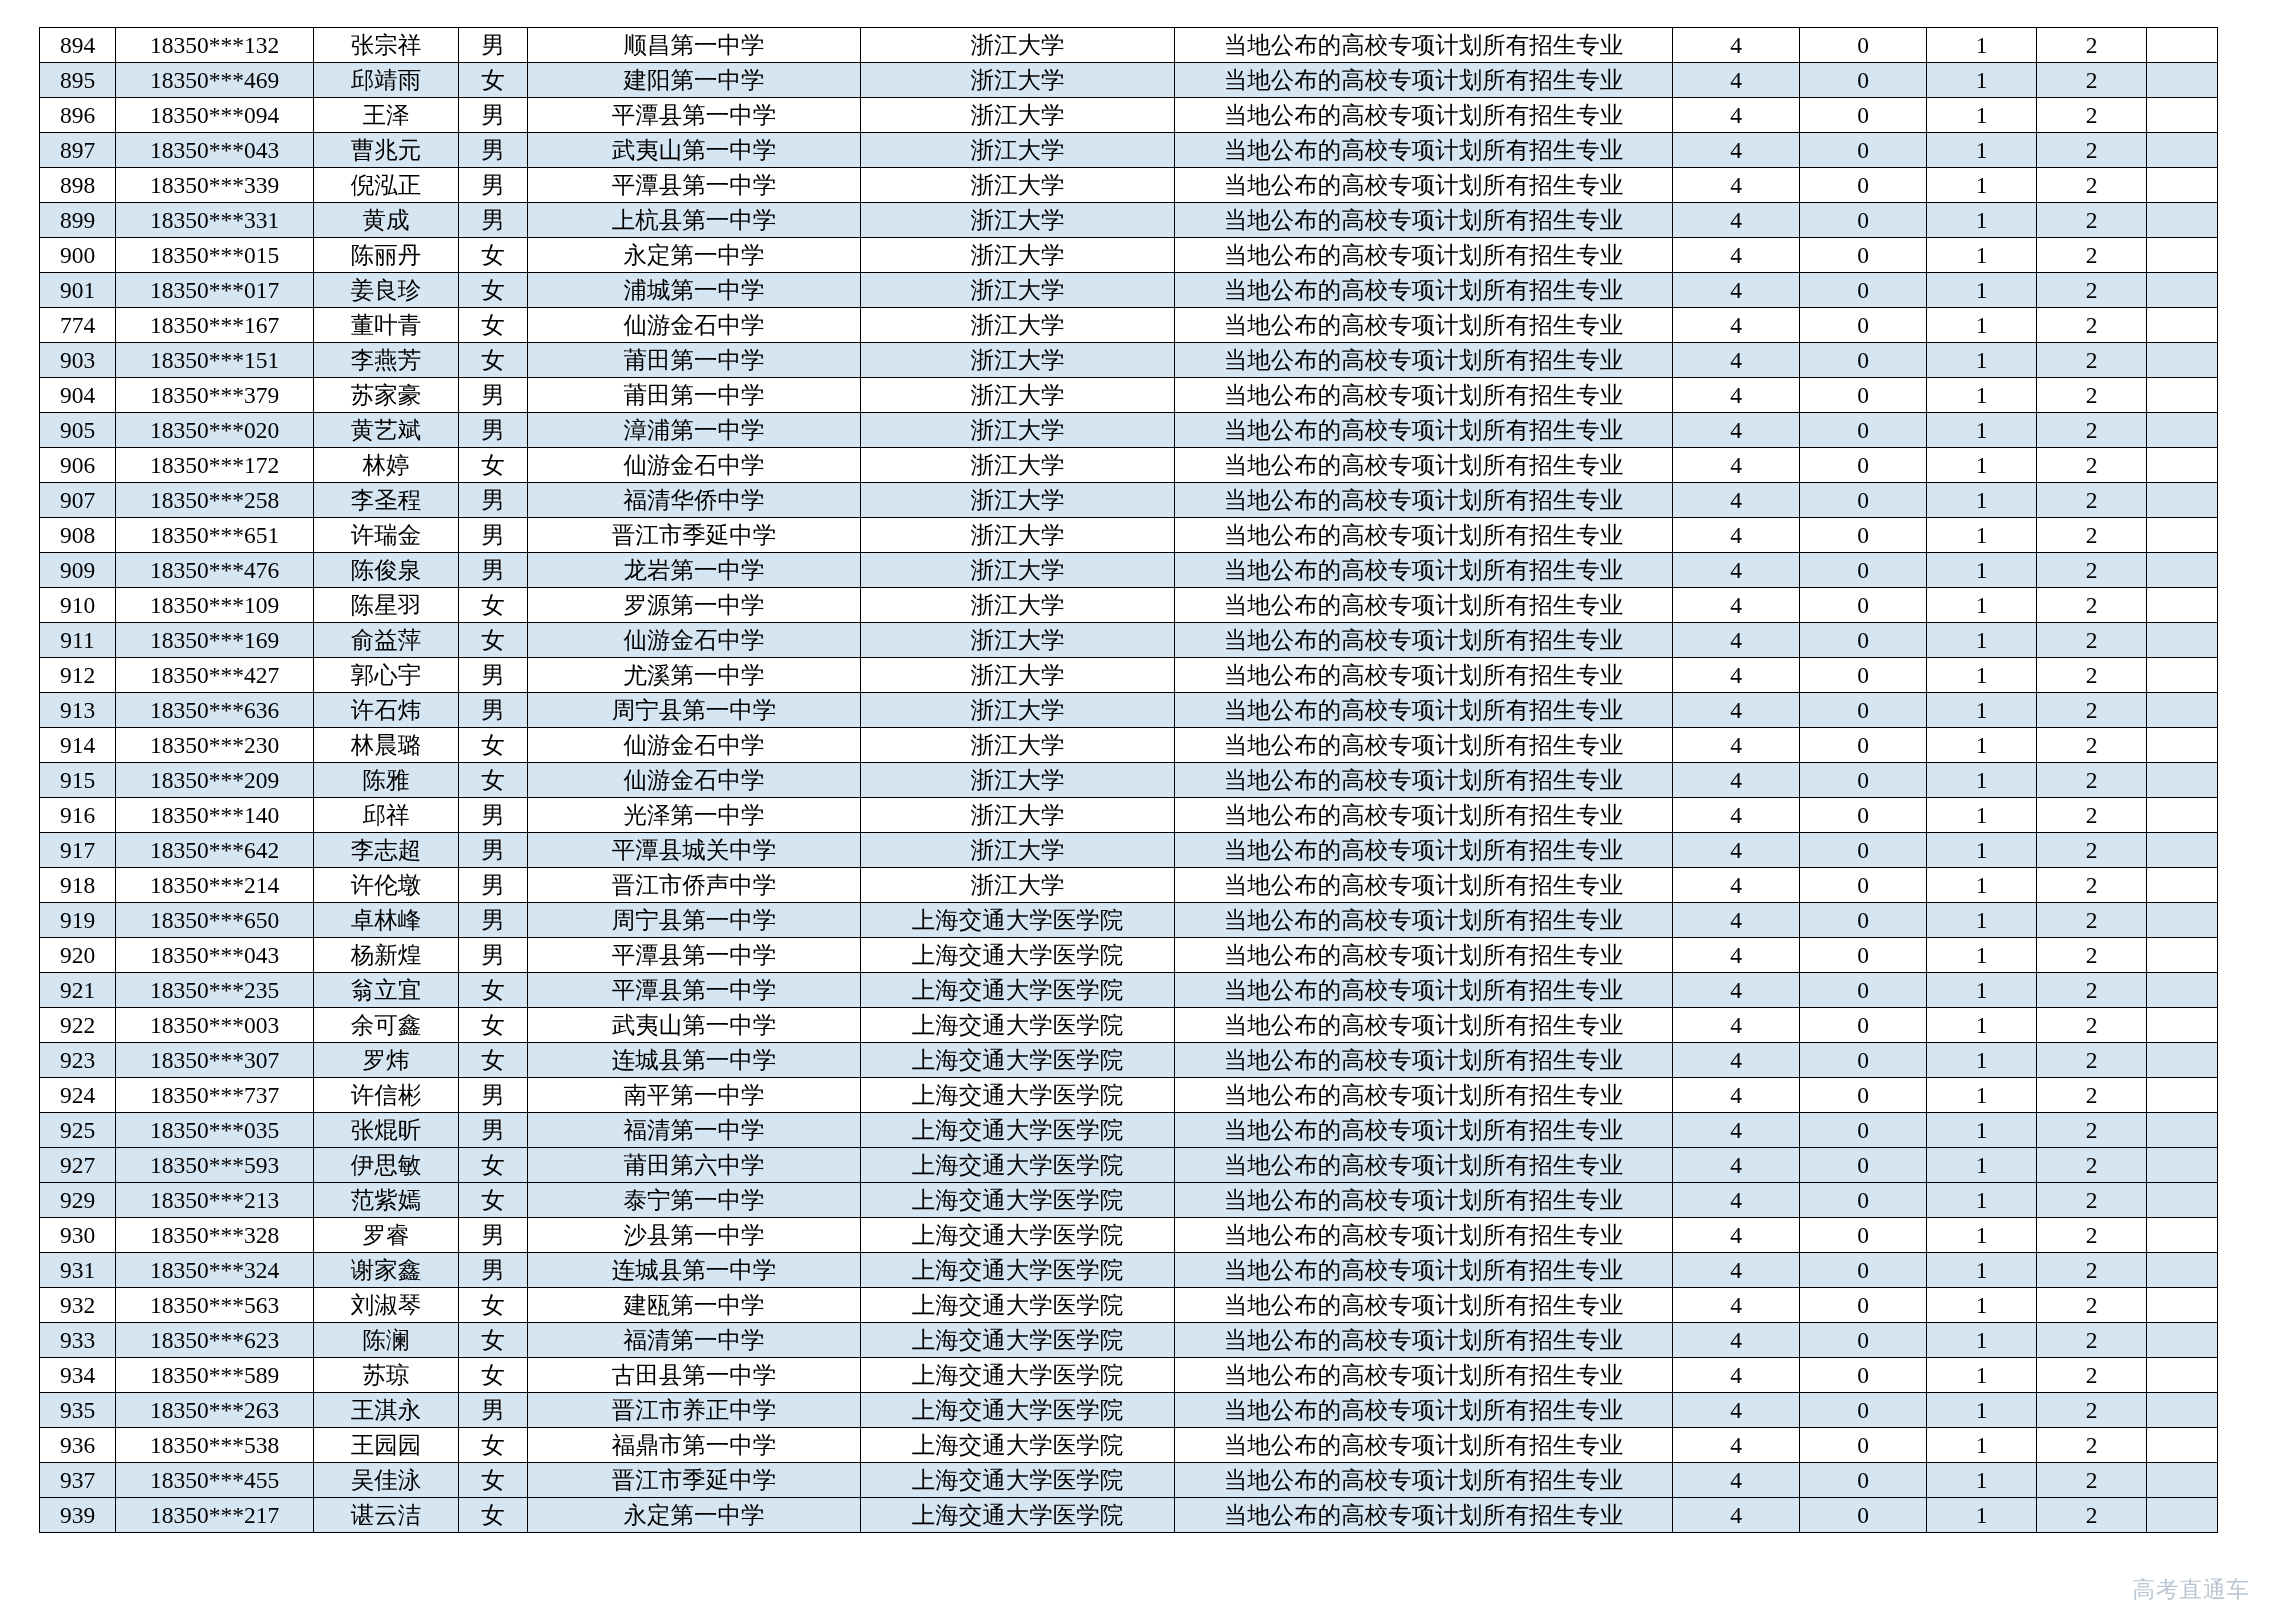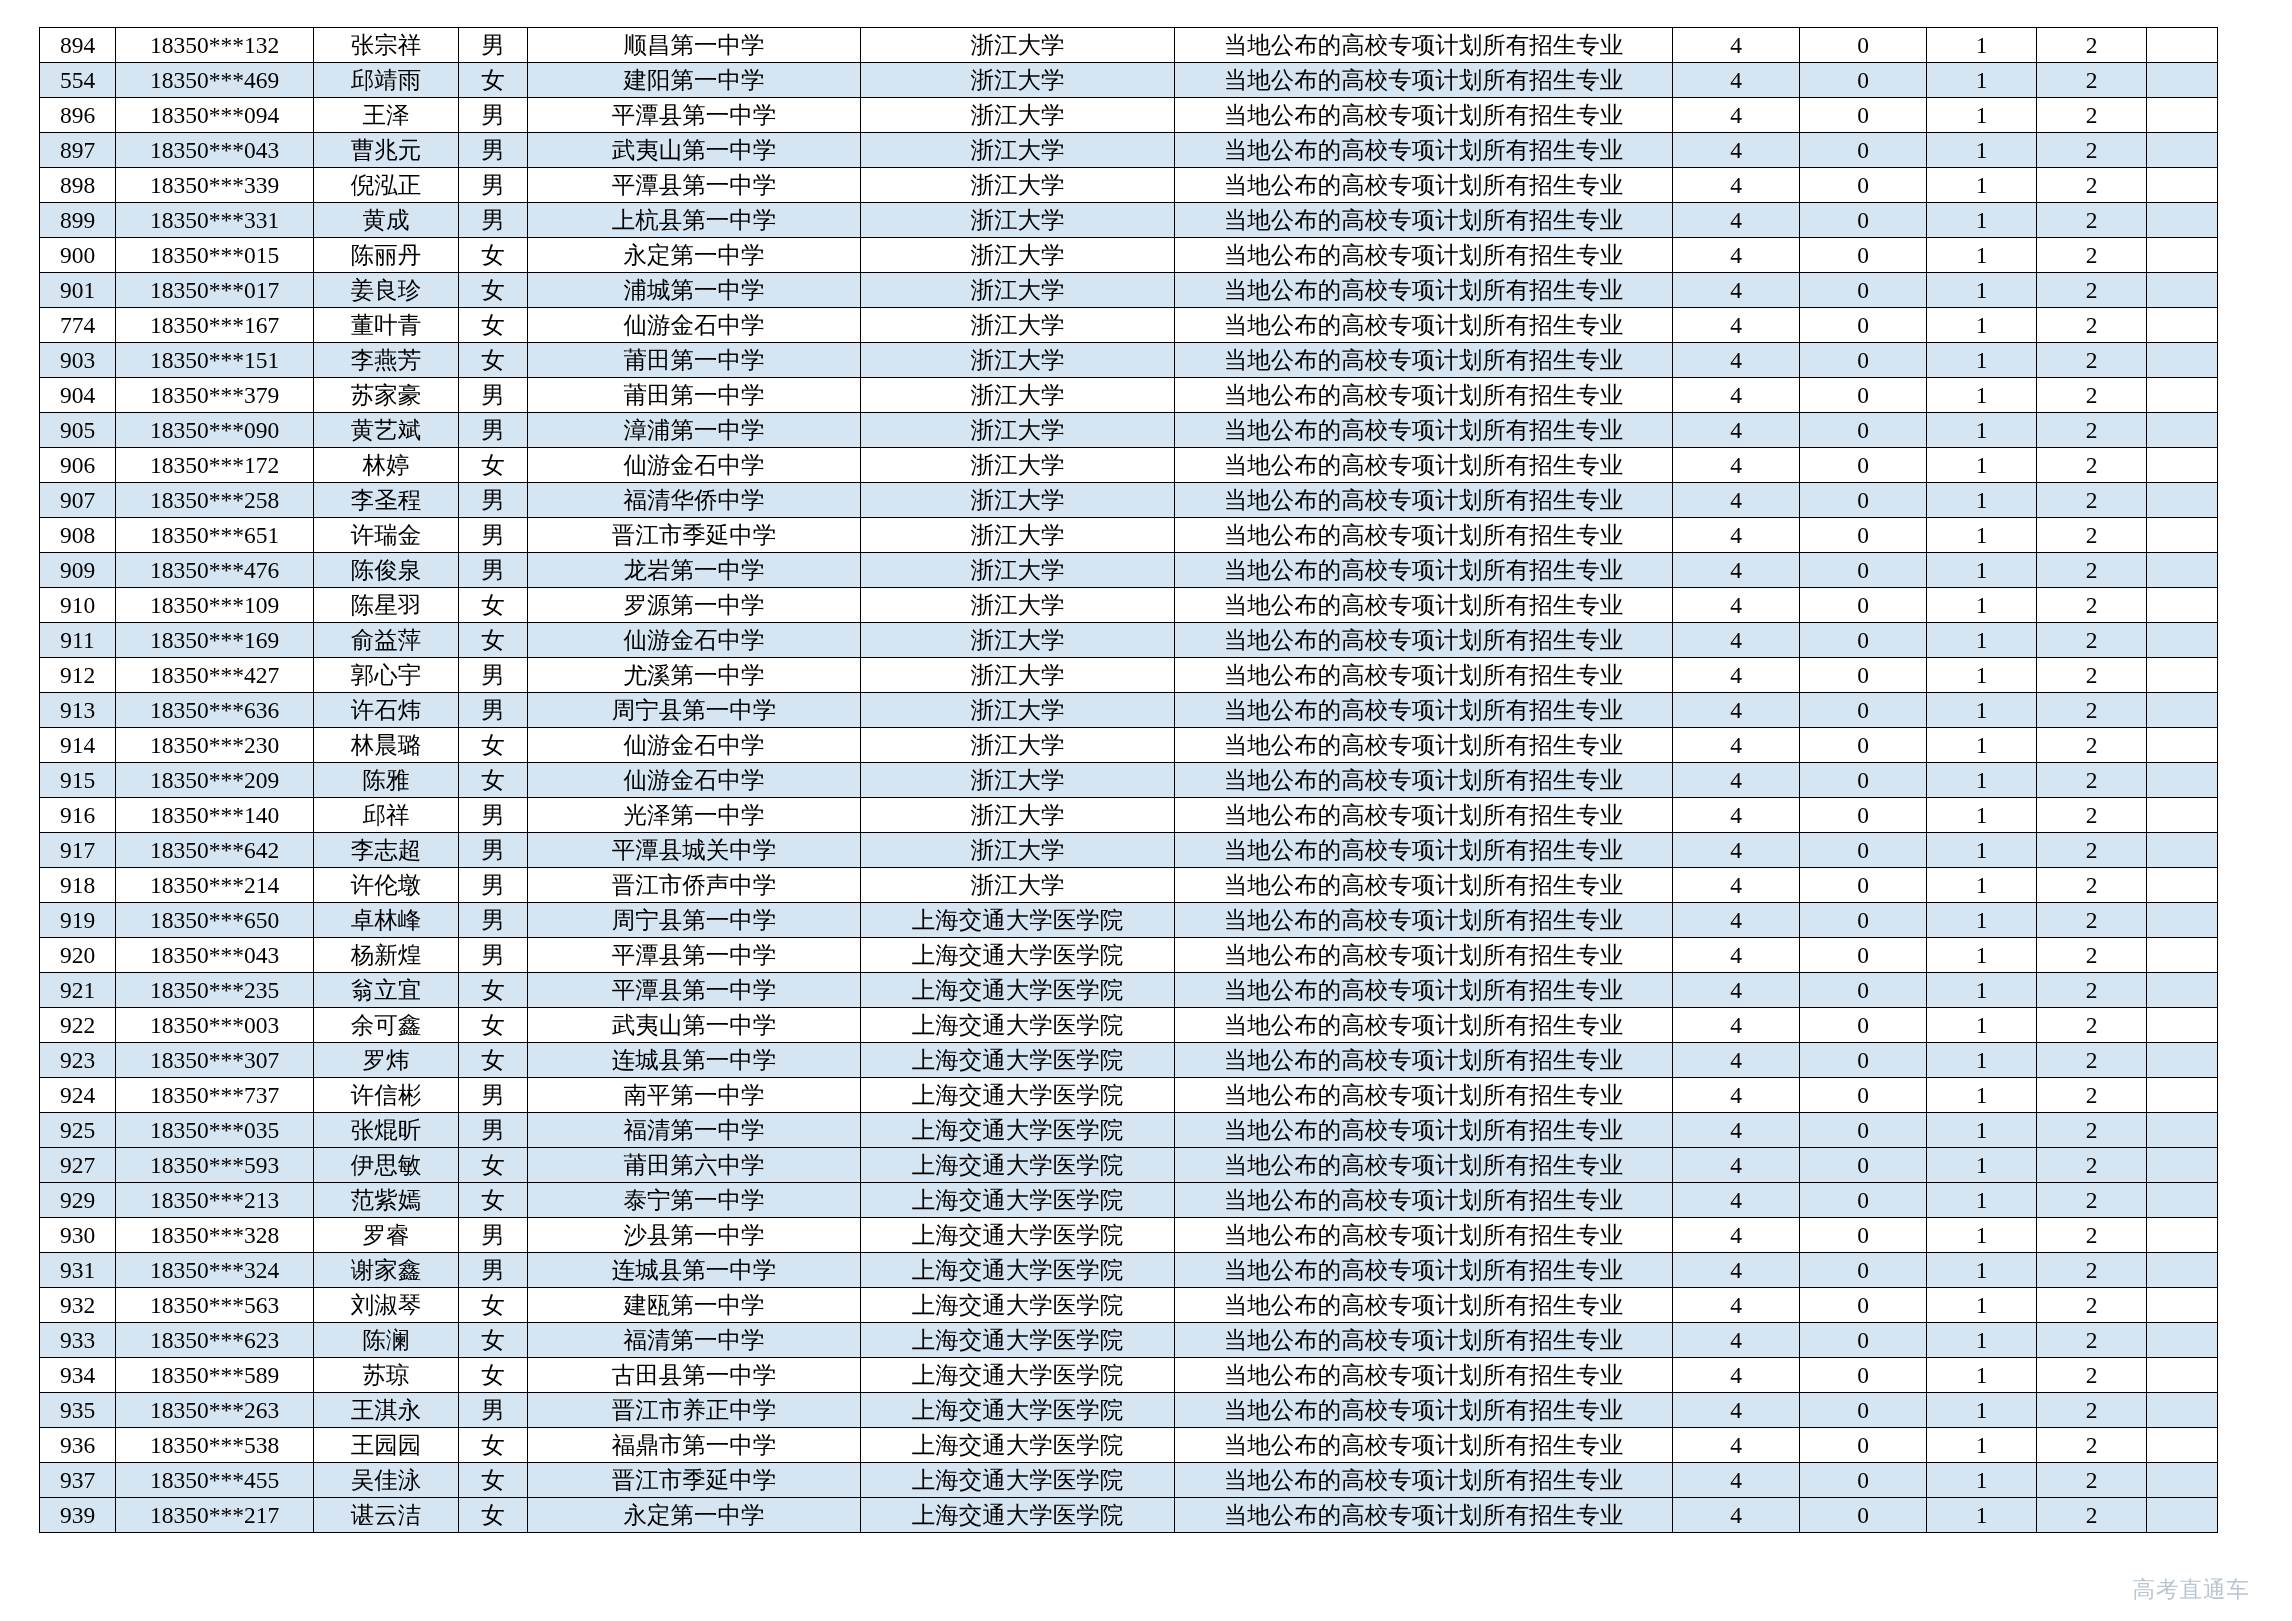--- a/index.html
+++ b/index.html
@@ -99,21 +99,21 @@
           <td>顺昌第一中学</td>
           <td>浙江大学</td>
           <td>当地公布的高校专项计划所有招生专业</td>
           <td>4</td>
           <td>0</td>
           <td>1</td>
           <td>2</td>
           <td></td>
         </tr>
         <tr class="row-alt">
-          <td>554</td>
+          <td>895</td>
           <td class="cell-id">18350***469</td>
           <td>邱靖雨</td>
           <td>女</td>
           <td>建阳第一中学</td>
           <td>浙江大学</td>
           <td>当地公布的高校专项计划所有招生专业</td>
           <td>4</td>
           <td>0</td>
           <td>1</td>
           <td>2</td>
@@ -240,21 +240,21 @@
           <td>浙江大学</td>
           <td>当地公布的高校专项计划所有招生专业</td>
           <td>4</td>
           <td>0</td>
           <td>1</td>
           <td>2</td>
           <td></td>
         </tr>
         <tr class="row-alt">
           <td>905</td>
-          <td class="cell-id">18350***090</td>
+          <td class="cell-id">18350***020</td>
           <td>黄艺斌</td>
           <td>男</td>
           <td>漳浦第一中学</td>
           <td>浙江大学</td>
           <td>当地公布的高校专项计划所有招生专业</td>
           <td>4</td>
           <td>0</td>
           <td>1</td>
           <td>2</td>
           <td></td>

